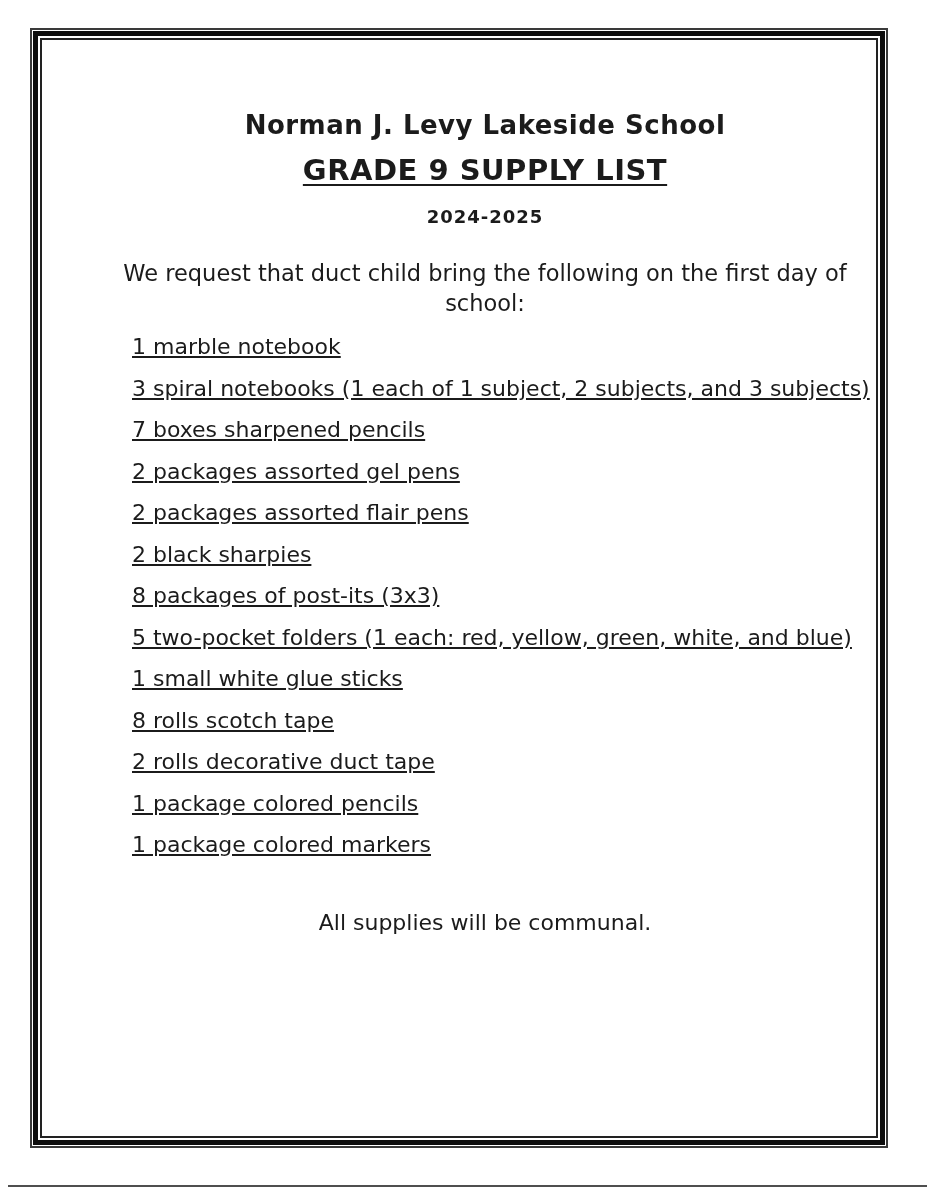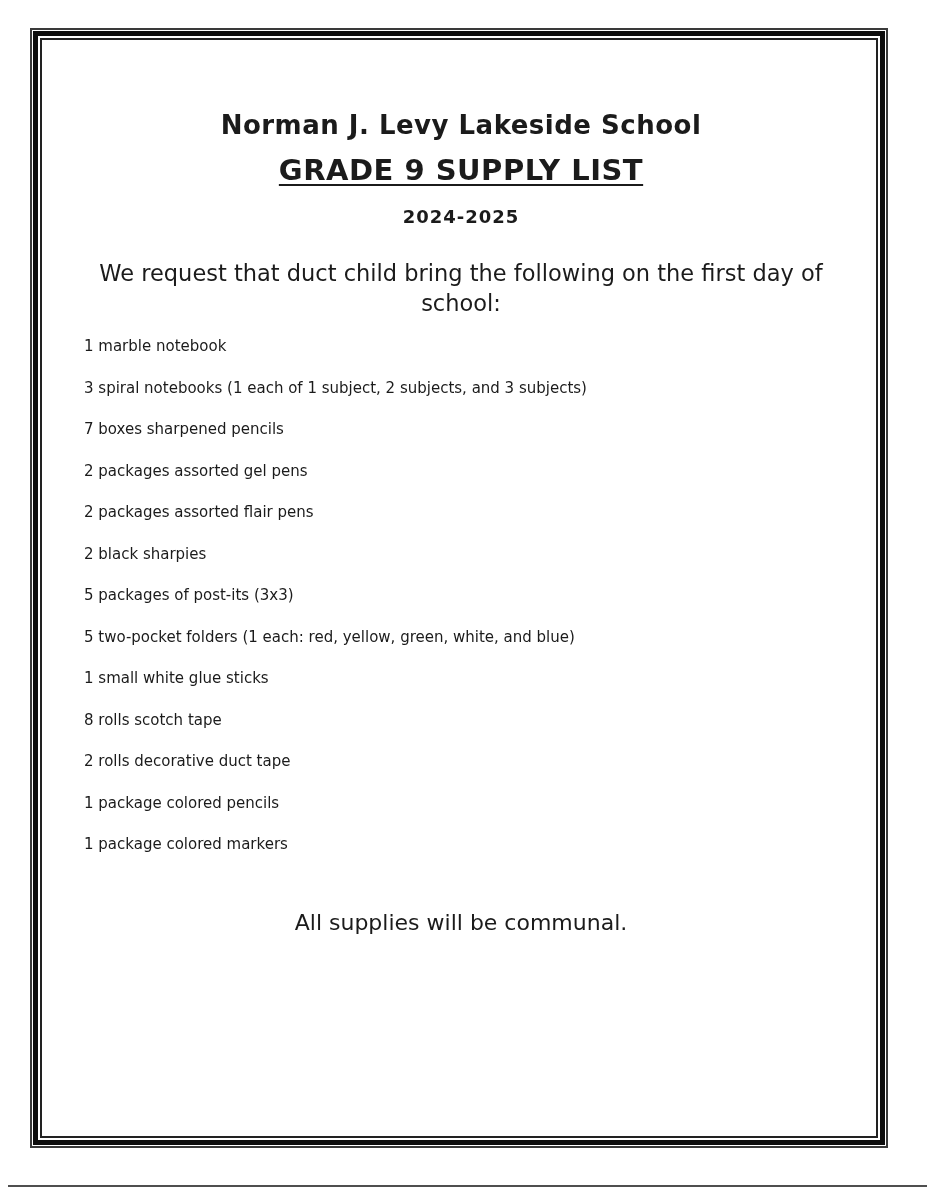--- a/index.html
+++ b/index.html
@@ -36,20 +36,21 @@
   }
   .frame-inner {
     width: 100%;
     height: 100%;
     box-sizing: border-box;
     border: 2px solid #222222;
     overflow: hidden;
   }
   .content {
     padding: 70px 18px 0 22px;
+    margin-left: 48px;
   }
   .school-name {
     text-align: center;
     font-size: 26px;
     font-weight: bold;
     letter-spacing: 0.5px;
     line-height: 31px;
   }
   .doc-title {
     text-align: center;
@@ -73,23 +74,24 @@
     text-align: center;
     font-size: 22.5px;
     margin-top: 26px;
     line-height: 30px;
   }
   .supply-list {
     margin-top: 8px;
     padding-left: 20px;
   }
   .supply-item {
-    font-size: 15px;
+    font-size: 22px;
     line-height: 41.5px;
     white-space: nowrap;
+    text-decoration: underline;
   }
   .closing {
     text-align: center;
     font-size: 22px;
     margin-top: 44px;
   }
   .bottom-rule {
     position: absolute;
     left: 8px;
     top: 1185px;
@@ -115,21 +117,21 @@
           <span>school:</span>
         </div>
 
         <div class="supply-list">
           <div class="supply-item">1 marble notebook</div>
           <div class="supply-item">3 spiral notebooks (1 each of 1 subject, 2 subjects, and 3 subjects)</div>
           <div class="supply-item">7 boxes sharpened pencils</div>
           <div class="supply-item">2 packages assorted gel pens</div>
           <div class="supply-item">2 packages assorted flair pens</div>
           <div class="supply-item">2 black sharpies</div>
-          <div class="supply-item">5 packages of post-its (3x3)</div>
+          <div class="supply-item">8 packages of post-its (3x3)</div>
           <div class="supply-item">5 two-pocket folders (1 each: red, yellow, green, white, and blue)</div>
           <div class="supply-item">1 small white glue sticks</div>
           <div class="supply-item">8 rolls scotch tape</div>
           <div class="supply-item">2 rolls decorative duct tape</div>
           <div class="supply-item">1 package colored pencils</div>
           <div class="supply-item">1 package colored markers</div>
         </div>
 
         <div class="closing">All supplies will be communal.</div>
 

